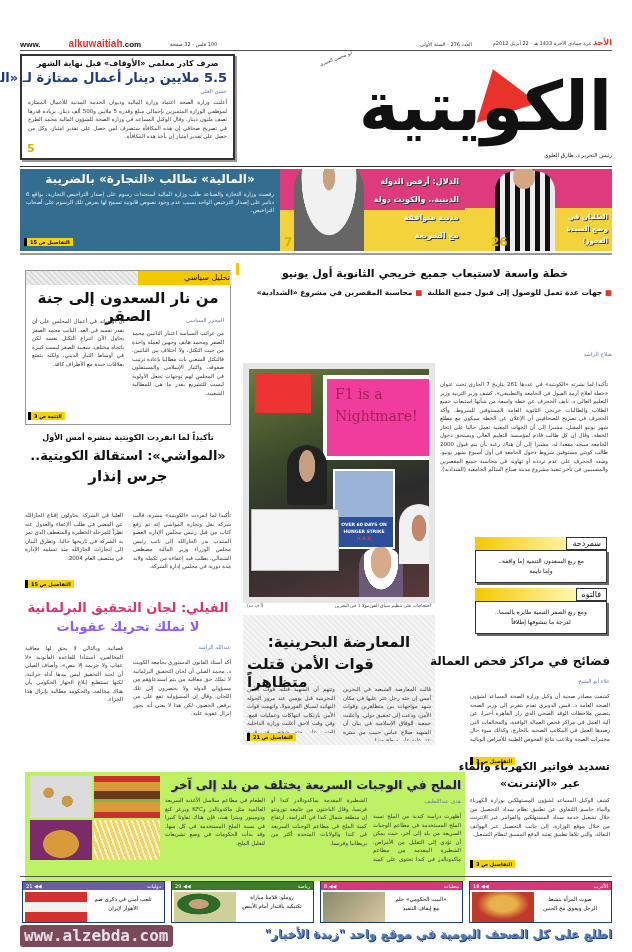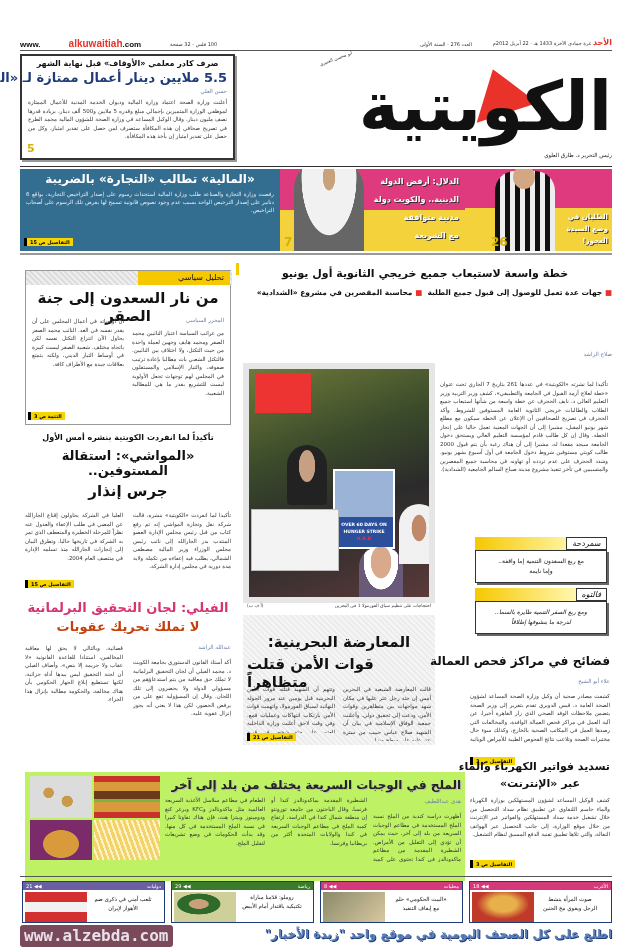--- a/index.html
+++ b/index.html
@@ -71,69 +71,73 @@
       <div>وضع السيدة</div>
       <div>العجوز!</div>
     </div>
     <div class="abs" style="left:26px;bottom:2px;font-size:12px;font-weight:bold;color:#d8b000;">26</div>
   </div>
 </div>
 <div class="abs hline" style="left:20px;top:253px;width:592px;background:#999;height:2px;"></div>
 
 <div class="abs" style="left:25px;top:270px;width:206px;height:155px;border:1px solid #999;">
   <div class="abs" style="left:0;top:0;width:206px;height:14px;background:repeating-linear-gradient(45deg,#ddd 0 2px,#eee 2px 4px);"></div>
-  <div class="abs rtl" style="right:0;top:0;width:92px;height:14px;background:#f6c800;font-size:8px;padding-right:6px;line-height:14px;">تحليل سياسي</div>
+  <div class="abs rtl" style="right:0;top:0;width:92px;height:14px;background:#f6c800;font-size:8px;line-height:14px;">تحليل سياسي</div>
   <div class="rtl" style="position:absolute;top:18px;right:8px;left:8px;text-align:center;font-size:15px;font-weight:bold;">من نار السعدون إلى جنة الصقر</div>
   <div class="abs" style="right:6px;top:46px;width:92px;">
     <div class="byline">المحرر السياسي</div>
   </div>
   <div class="abs body-text" style="right:6px;top:58px;width:92px;height:88px;overflow:hidden;">من غرائب السياسة اعتبار النائبين محمد الصقر ومحمد هايف وجهين لعملة واحدة من حيث التكتل، ولا اختلاف بين النائبين. فالتكتل الشعبي بات مطالبا بإعادة ترتيب صفوفه، والتيار الإسلامي والمستقلون في المجلس لهم توجهات تجعل الأولوية ليست للتشريع بقدر ما هي للمطالبة الشعبية.</div>
   <div class="abs body-text" style="left:6px;top:46px;width:92px;height:96px;overflow:hidden;">أن أولوياته في أعمال المجلس على أن يقدر نفسه في الغد. النائب محمد الصقر يحاول الآن انتزاع التكتل نفسه لكن باتجاه مختلف. شعبية الصقر ليست كبيرة في أوساط التيار الديني، ولكنه يتمتع بعلاقات جيدة مع الأطراف كافة.</div>
   <div class="abs" style="left:2px;bottom:2px;">
     <span class="more"><span>التتمة ص</span> <span>3</span></span>
   </div>
 </div>
 
 <div class="abs" style="left:25px;top:433px;width:206px;height:150px;">
   <div class="rtl" style="text-align:center;font-size:8px;font-weight:bold;white-space:nowrap;">
     <span>تأكيداً لما انفردت</span>
     <span style="font-weight:900;">الكويتية</span>
     <span>بنشره أمس الأول</span>
   </div>
-  <div class="rtl" style="text-align:center;font-size:13px;font-weight:bold;margin-top:6px;">«المواشي»: استقالة المستوفين..</div>
+  <div class="rtl" style="text-align:center;font-size:13px;font-weight:bold;margin-top:6px;">«المواشي»: استقالة الكويتية..</div>
   <div class="rtl" style="text-align:center;font-size:15px;font-weight:bold;margin-top:4px;">جرس إنذار</div>
   <div class="abs body-text" style="right:0;top:78px;width:98px;height:70px;overflow:hidden;">تأكيدا لما انفردت «الكويتية» بنشره، قالت شركة نقل وتجارة المواشي إنه تم رفع كتاب من قبل رئيس مجلس الإدارة العضو المنتدب بدر الجارالله إلى نائب رئيس مجلس الوزراء وزير المالية مصطفى الشمالي، يطلب فيه إعفاءه من تكملة ولاية مدة دورية في مجلس إدارة الشركة.</div>
   <div class="abs body-text" style="left:0;top:78px;width:98px;height:56px;overflow:hidden;">العليا في الشركة يحاولون إقناع الجارالله عن المضي في طلب الإعفاء والعدول عنه نظراً للمرحلة الخطيرة والمنعطف الذي تمر به الشركة في تاريخها حاليا. وتطرق البيان إلى إنجازات الجارالله منذ تسلمه الإدارة في منتصف العام 2004.</div>
   <div class="abs" style="left:0;top:138px;">
     <span class="more"><span>التفاصيل ص</span> <span>15</span></span>
   </div>
 </div>
 
 <div class="abs" style="left:25px;top:600px;width:206px;height:150px;">
   <div class="rtl" style="text-align:center;font-size:13px;font-weight:bold;color:#d63572;white-space:nowrap;">الفيلي: لجان التحقيق البرلمانية</div>
-  <div class="rtl" style="text-align:center;font-size:13px;font-weight:bold;color:#c2410c;margin-top:4px;">لا تملك تحريك عقوبات</div>
+  <div class="rtl" style="text-align:center;font-size:13px;font-weight:bold;color:#8b5cf6;margin-top:4px;">لا تملك تحريك عقوبات</div>
   <div class="abs byline" style="right:0;top:44px;">عبدالله الراشد</div>
   <div class="abs body-text" style="right:0;top:58px;width:98px;height:92px;overflow:hidden;">أكد أستاذ القانون الدستوري بجامعة الكويت د. محمد الفيلي أن لجان التحقيق البرلمانية لا تملك حق معاقبة من يتم استدعاؤهم من مسؤولي الدولة ولا يحضرون إلى تلك اللجان. وقال إن المسؤولية تقع على من يرفض الحضور، لكن هذا لا يعني أنه يجوز إنزال عقوبة عليه.</div>
   <div class="abs body-text" style="left:0;top:44px;width:98px;height:106px;overflow:hidden;">قضائية، وبالتالي لا يحق لها معاقبة المخالفين، استنادا للقاعدة القانونية «لا عقاب ولا جريمة إلا بنص». وأضاف الفيلي أن لجنة التحقيق ليس بيدها أداة جزائية، لكنها تستطيع إبلاغ الجهاز الحكومي بأن هناك مخالفة، والحكومة مطالبة بإنزال هذا الجزاء.</div>
 </div>
 
 <div class="abs" style="left:238px;top:263px;width:374px;height:100px;">
   <div class="abs" style="left:-2px;top:0;width:3px;height:12px;background:#f6c800;"></div>
   <div class="rtl" style="text-align:center;font-size:11px;font-weight:bold;margin-top:4px;">خطة واسعة لاستيعاب جميع خريجي الثانوية أول يونيو</div>
   <div class="rtl" style="font-size:7.5px;font-weight:bold;margin-top:8px;white-space:nowrap;">
     <span style="color:#e8322a;">■</span> <span>جهات عدة تعمل للوصول إلى قبول جميع الطلبة</span>
     &nbsp;<span style="color:#e8322a;">■</span> <span>محاسبة المقصرين في مشروع «الشدادية»</span>
   </div>
   <div class="abs byline" style="right:0;top:88px;">صلاح الراشد</div>
 </div>
 <div class="abs body-text" style="left:440px;top:380px;width:168px;height:150px;overflow:hidden;">تأكيدا لما نشرته «الكويتية» في عددها 261 بتاريخ 7 الجاري تحت عنوان «خطة لعلاج أزمة القبول في الجامعة والتطبيقي»، كشف وزير التربية وزير التعليم العالي د. نايف الحجرف عن خطة واسعة من شأنها استيعاب جميع الطلاب والطالبات خريجي الثانوية العامة المستوفين للشروط. وأكد الحجرف في تصريح للصحافيين أن الإعلان عن الخطة سيكون مع مطلع شهر يونيو المقبل، مشيرا إلى أن الجهات المعنية تعمل حاليا على إنجاز الخطة. وقال إن كل طالب قادم لمؤسسة التعليم العالي ويستحق دخول الجامعة سيجد مقعدا له، مشيرا إلى أن هناك رغبة بأن يتم قبول 2000 طالب كويتي مستوفين شروط دخول الجامعة في أول أسبوع بشهر يونيو. وشدد الحجرف على عدم تردده أو تهاونه في محاسبة جميع المقصرين والمتسببين في تأخر تنفيذ مشروع مدينة صباح السالم الجامعية (الشدادية).</div>
 
 <div class="abs" style="left:243px;top:363px;width:192px;height:240px;background:#e6e6e6;padding:6px;">
   <div style="position:relative;width:100%;height:228px;background:linear-gradient(160deg,#6f7a3b 0%,#3a4a2a 35%,#2b2b2b 60%,#5a3a3a 100%);overflow:hidden;">
     <div class="abs" style="left:6px;top:4px;width:56px;height:40px;background:#e33;"></div>
+    <div class="abs" style="left:74px;top:6px;width:110px;height:85px;background:#f03c9c;border:4px solid #fff;color:#a8205a;font-family:'DejaVu Serif',serif;font-size:14px;padding:4px 8px;line-height:22px;">
+      <div>F1 is a</div>
+      <div>Nightmare!</div>
+    </div>
     <div class="abs" style="left:38px;top:76px;width:40px;height:60px;background:radial-gradient(ellipse at 50% 35%,#c79f82 0 28%,#222 30%);border-radius:20px 20px 4px 4px;"></div>
     <div class="abs" style="left:84px;top:100px;width:62px;height:80px;background:linear-gradient(to bottom,#9ab3d6 0,#9ab3d6 60%,#2c4f9c 60%);border:2px solid #fff;font-size:4.5px;color:#fff;font-weight:bold;text-align:center;padding-top:50px;line-height:7px;">
       <div>OVER 60 DAYS ON</div>
       <div>HUNGER STRIKE</div>
       <div style="color:#e33;">H.R.D</div>
     </div>
     <div class="abs" style="left:2px;top:140px;width:88px;height:62px;background:#f3f3f3;border:1px solid #bbb;"></div>
     <div class="abs" style="left:110px;top:178px;width:44px;height:50px;background:radial-gradient(ellipse at 50% 30%,#d8a98a 0 32%,#fff 34% 55%,#6a5a7a 56%);border-radius:20px 20px 0 0;"></div>
     <div class="abs" style="left:150px;top:135px;width:40px;height:60px;background:radial-gradient(ellipse at 50% 40%,#c08a6a 0 25%,#f1f1f1 27%);border-radius:20px 20px 0 0;"></div>
   </div>
@@ -155,21 +159,21 @@
 
 <div class="abs" style="left:475px;top:537px;width:132px;height:48px;">
   <div class="abs" style="left:0;top:0;width:132px;height:13px;background:linear-gradient(to right,#f6c800,#fff3a0 70%,#fff);"></div>
   <div class="abs rtl" style="right:0;top:0;height:13px;padding:0 5px;border:1px solid #333;background:#fff;font-size:8px;line-height:11px;">سمردحة</div>
   <div class="abs rtl" style="left:0;top:13px;width:132px;height:33px;border:1px solid #333;box-shadow:2px 2px 0 #666;font-size:6px;text-align:center;padding-top:5px;line-height:10px;">
     <div>مع ربع السعدون التنمية إما واقفة..</div>
     <div>وإما نايمة</div>
   </div>
 </div>
 
-<div class="abs" style="left:475px;top:588px;width:132px;height:48px;font-style:italic;">
+<div class="abs" style="left:475px;top:588px;width:132px;height:48px;">
   <div class="abs" style="left:0;top:0;width:132px;height:13px;background:linear-gradient(to right,#f6c800,#fff3a0 70%,#fff);"></div>
   <div class="abs rtl" style="right:0;top:0;height:13px;padding:0 5px;border:1px solid #333;background:#fff;font-size:8px;line-height:11px;">فالتوه</div>
   <div class="abs rtl" style="left:0;top:13px;width:132px;height:33px;border:1px solid #333;box-shadow:2px 2px 0 #666;font-size:6px;text-align:center;padding-top:5px;line-height:10px;">
     <div>ومع ربع الصقر التنمية طايرة بالسما..</div>
     <div>لدرجة ما بنشوفها إطلاقاً</div>
   </div>
 </div>
 
 <div class="abs" style="left:470px;top:654px;width:140px;height:110px;">
   <div class="rtl" style="text-align:center;font-size:12px;font-weight:bold;white-space:nowrap;">فضائح في مراكز فحص العمالة</div>

